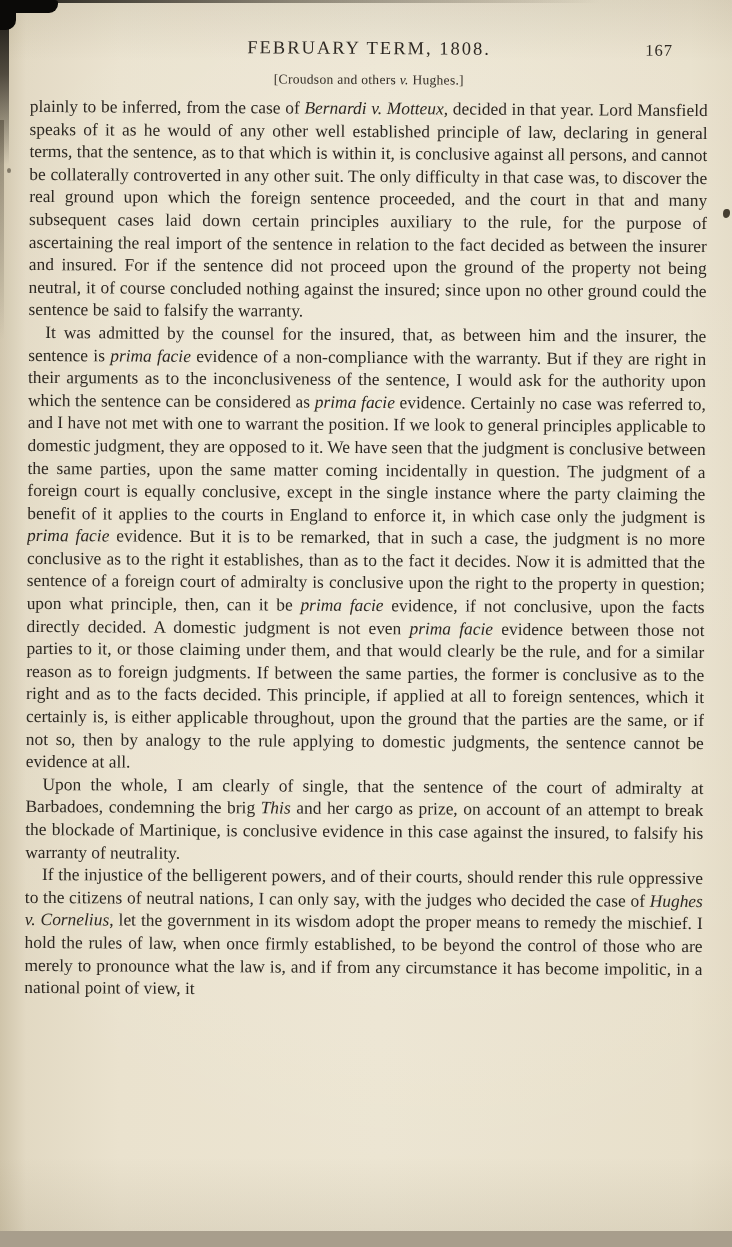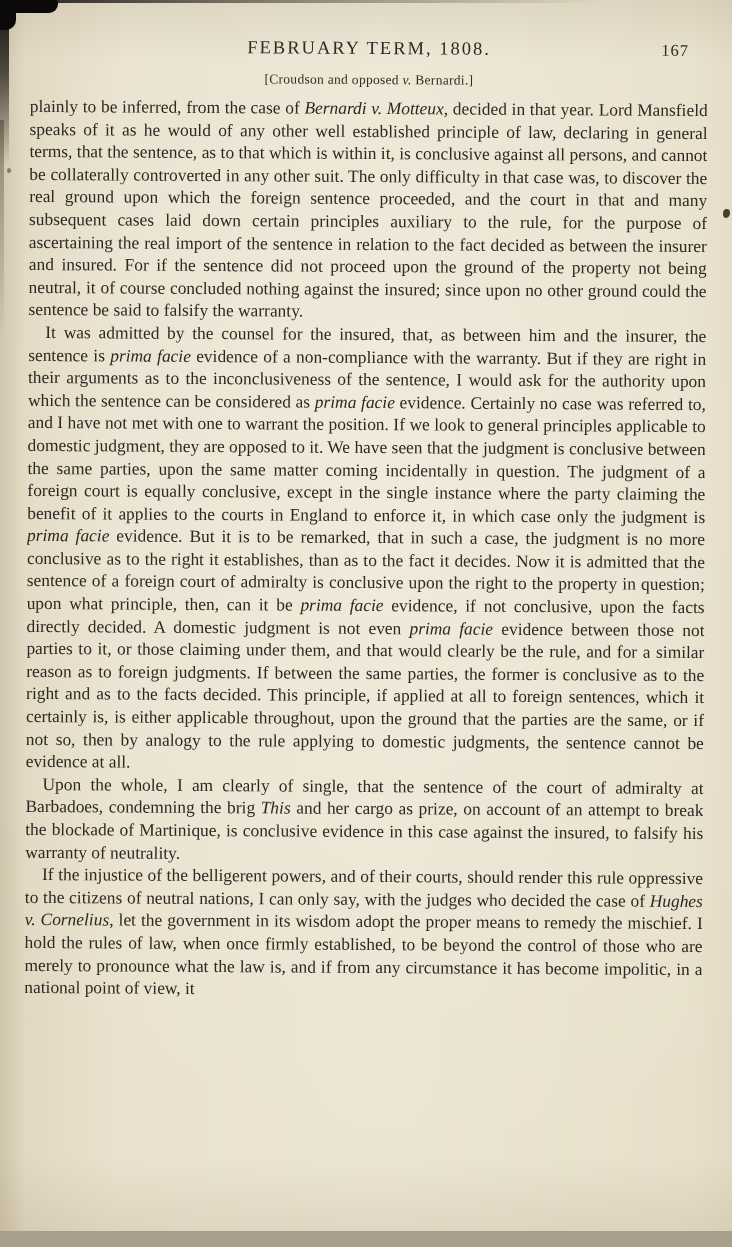--- a/index.html
+++ b/index.html
@@ -56,21 +56,21 @@
     position: absolute; left: 7px; top: 168px; width: 4px; height: 5px; z-index: 4;
     background: rgba(60,52,40,0.55); border-radius: 50%;
   }
   
   .page-header { position: absolute; top: 38px; left: 0; right: 0; height: 24px; }
   .running-title {
     position: absolute; left: 0; right: 0; text-align: center;
     font-size: 18.5px; letter-spacing: 2px; color: #2e2923;
   }
   .page-number {
-    position: absolute; right: 46px; top: 1px;
+    position: absolute; right: 62px; top: 1px;
     font-size: 16.5px; letter-spacing: 1px; color: #2e2923;
   }
   .citation {
     position: absolute; top: 72px; left: 0; right: 0; text-align: center;
     font-size: 13.5px; letter-spacing: 0.3px; color: #332d26;
   }
   
   .body-text {
     position: absolute; top: 97px; left: 27px; width: 678px; height: 1142px;
     overflow: hidden;
@@ -95,21 +95,21 @@
   <div class="speck-right"></div>
   <div class="speck-left"></div>
 
   <div class="scan-rotate">
 
     <header class="page-header">
       <div class="running-title">FEBRUARY TERM, 1808.</div>
       <div class="page-number">167</div>
     </header>
 
-    <div class="citation"><span>[Croudson and opposed </span><span class="it">v.</span><span> Bernardi.]</span></div>
+    <div class="citation"><span>[Croudson and others </span><span class="it">v.</span><span> Hughes.]</span></div>
 
     <main class="body-text">
         <p class="para"><span>plainly to be inferred, from the case of </span><span class="it">Bernardi v. Motteux</span><span>, decided in that year. Lord Mansfield speaks of it as he would of any other well established principle of law, declaring in general terms, that the sentence, as to that which is within it, is conclusive against all persons, and cannot be collaterally controverted in any other suit. The only difficulty in that case was, to discover the real ground upon which the foreign sentence proceeded, and the court in that and many subsequent cases laid down certain principles auxiliary to the rule, for the purpose of ascertaining the real import of the sentence in relation to the fact decided as between the insurer and insured. For if the sentence did not proceed upon the ground of the property not being neutral, it of course concluded nothing against the insured; since upon no other ground could the sentence be said to falsify the warranty.</span></p>
         <p class="para indent"><span>It was admitted by the counsel for the insured, that, as between him and the insurer, the sentence is </span><span class="it">prima facie</span><span> evidence of a non-compliance with the warranty. But if they are right in their arguments as to the inconclusiveness of the sentence, I would ask for the authority upon which the sentence can be considered as </span><span class="it">prima facie</span><span> evidence. Certainly no case was referred to, and I have not met with one to warrant the position. If we look to general principles applicable to domestic judgment, they are opposed to it. We have seen that the judgment is conclusive between the same parties, upon the same matter coming incidentally in question. The judgment of a foreign court is equally conclusive, except in the single instance where the party claiming the benefit of it applies to the courts in England to enforce it, in which case only the judgment is </span><span class="it">prima facie</span><span> evidence. But it is to be remarked, that in such a case, the judgment is no more conclusive as to the right it establishes, than as to the fact it decides. Now it is admitted that the sentence of a foreign court of admiralty is conclusive upon the right to the property in question; upon what principle, then, can it be </span><span class="it">prima facie</span><span> evidence, if not conclusive, upon the facts directly decided. A domestic judgment is not even </span><span class="it">prima facie</span><span> evidence between those not parties to it, or those claiming under them, and that would clearly be the rule, and for a similar reason as to foreign judgments. If between the same parties, the former is conclusive as to the right and as to the facts decided. This principle, if applied at all to foreign sentences, which it certainly is, is either applicable throughout, upon the ground that the parties are the same, or if not so, then by analogy to the rule applying to domestic judgments, the sentence cannot be evidence at all.</span></p>
         <p class="para indent"><span>Upon the whole, I am clearly of single, that the sentence of the court of admiralty at Barbadoes, condemning the brig </span><span class="it">This</span><span> and her cargo as prize, on account of an attempt to break the blockade of Martinique, is conclusive evidence in this case against the insured, to falsify his warranty of neutrality.</span></p>
         <p class="para indent"><span>If the injustice of the belligerent powers, and of their courts, should render this rule oppressive to the citizens of neutral nations, I can only say, with the judges who decided the case of </span><span class="it">Hughes v. Cornelius</span><span>, let the government in its wisdom adopt the proper means to remedy the mischief. I hold the rules of law, when once firmly established, to be beyond the control of those who are merely to pronounce what the law is, and if from any circumstance it has become impolitic, in a national point of view, it</span></p>
       </main>
 
   </div>
 </div>

